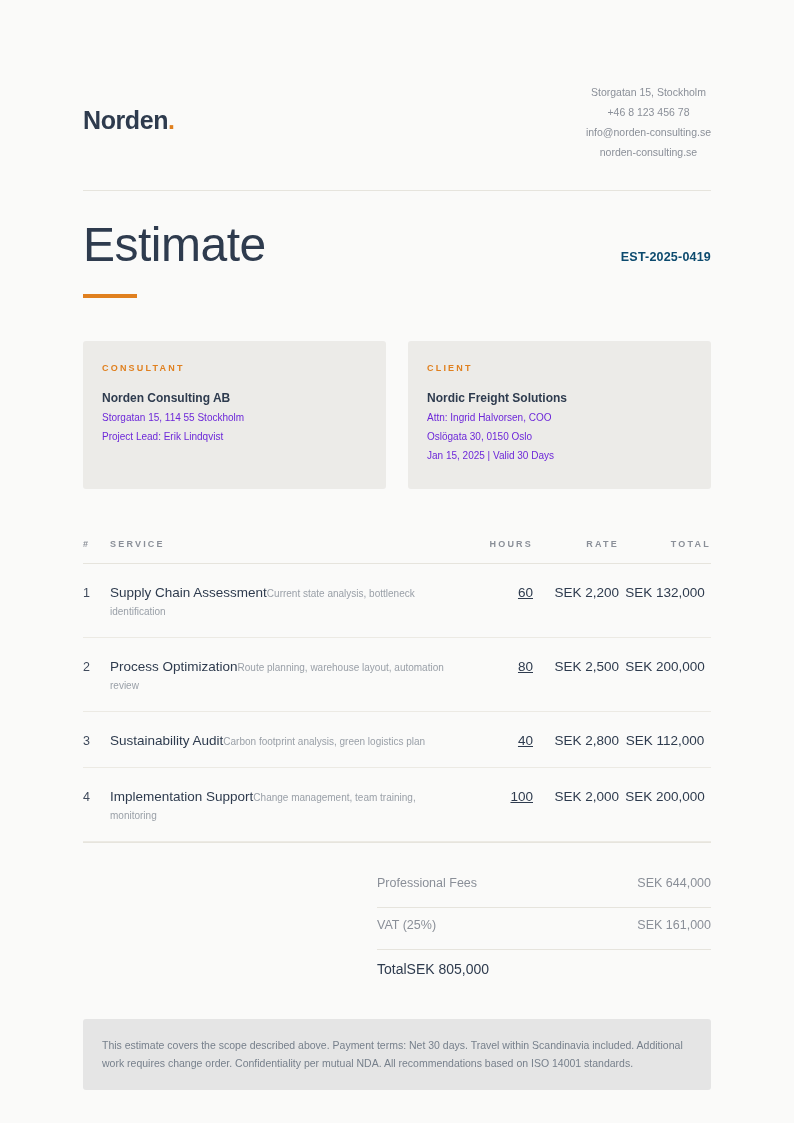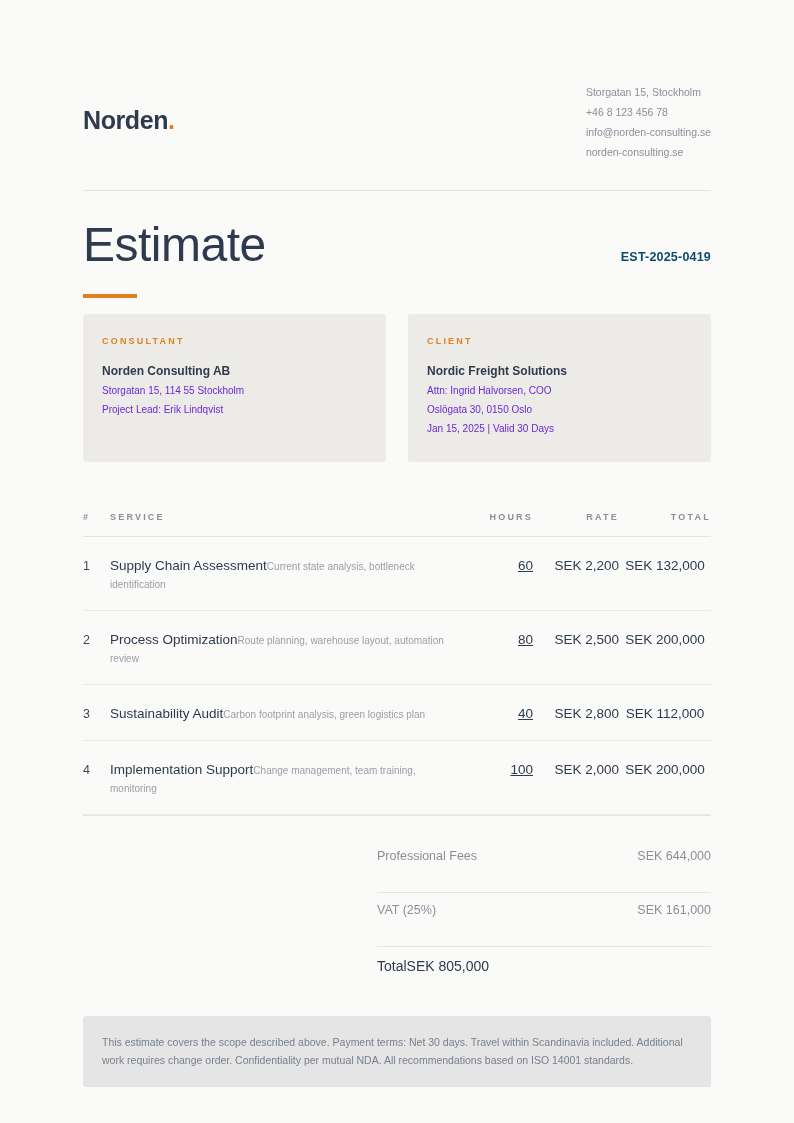--- a/index.html
+++ b/index.html
@@ -32,21 +32,21 @@
     font-size: 25px;
     font-weight: bold;
     letter-spacing: -0.4px;
     color: #2e3b4e;
     line-height: 1;
     padding-top: 26px;
   }
   .logo-dot { color: #e0801f; }
 
   .contact {
-    text-align: left;
+    text-align: center;
     font-size: 10.5px;
     line-height: 20px;
     color: #8a8f98;
   }
 
   .rule {
     height: 1px;
     background: #e6e4dd;
     margin-top: 28px;
   }
@@ -78,21 +78,21 @@
     width: 54px;
     height: 4px;
     background: #e0801f;
     margin-top: 22px;
   }
 
   
   .parties {
     display: flex;
     gap: 22px;
-    margin-top: 16px;
+    margin-top: 43px;
   }
 
   .card {
     flex: 1;
     background: #ecebe8;
     border-radius: 3px;
     padding: 22px 19px 24px 19px;
   }
 
   .card-label {
@@ -192,21 +192,21 @@
   
   .totals {
     margin-top: 23px;
     margin-left: 294px;
   }
 
   .total-row {
     display: flex;
     justify-content: space-between;
     align-items: baseline;
-    padding: 10px 0 29px 0;
+    padding: 10px 0 17px 0;
     border-bottom: 1px solid #e6e4dd;
   }
 
   .total-label {
     font-size: 12.5px;
     color: #8a8f98;
   }
 
   .total-value {
     font-size: 12.5px;

